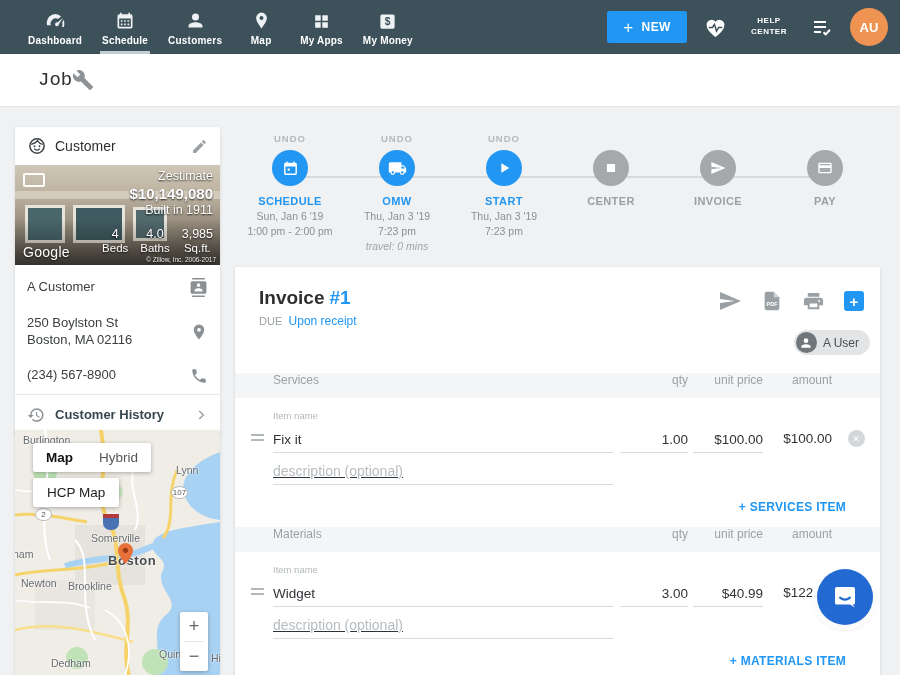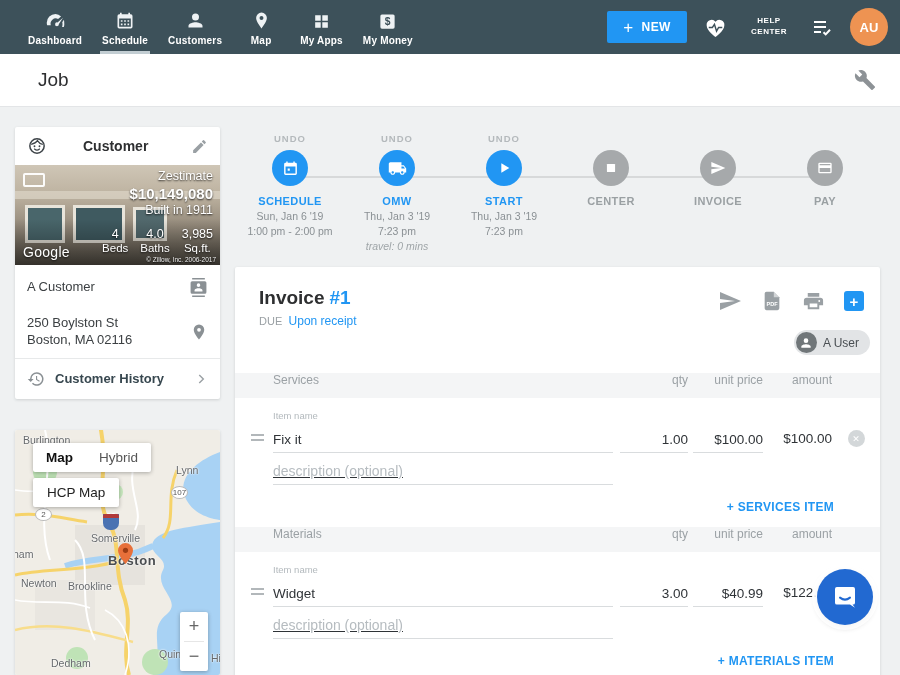--- a/index.html
+++ b/index.html
@@ -29,30 +29,30 @@
   .nav-ico { color:#fff; cursor:pointer; }
   .help-center { width:50px; text-align:center; color:#fff; font-size:8px; font-weight:bold;
                  line-height:1.35; letter-spacing:.5px; cursor:pointer; }
   .avatar { width:38px; height:38px; border-radius:50%; background:#ee9352; color:#fff;
             display:flex; align-items:center; justify-content:center; font-size:13px;
             font-weight:bold; cursor:pointer; }
 
   
   .pagebar { position:absolute; left:0; top:54px; width:900px; height:53px; background:#fff;
              border-bottom:1px solid #e3e5e7; display:flex; align-items:center;
-             justify-content:space-between; padding:0 24px 0 38px; }
+             justify-content:flex-start; padding:0 24px 0 38px;font-family:Liberation Mono, monospace; }
   .pagebar h1 { font-size:19px; font-weight:normal; color:#2e2f31; }
   .job-tools { color:#8d9296; cursor:pointer; }
 
   
   .card { background:#fff; border-radius:2px; box-shadow:0 1px 3px rgba(60,64,67,.18); }
   .cust-card { position:absolute; left:15px; top:127px; width:205px; }
   .cust-head { height:38px; display:flex; align-items:center; padding:0 12px; gap:8px; }
   .cust-head .face { color:#3d4348; }
-  .cust-head .t { font-size:14px; font-weight:bold; color:#2e2f31; flex:1;margin-left:28px; }
+  .cust-head .t { font-size:14px; font-weight:normal; color:#2e2f31; flex:1; }
   .cust-head .pencil { color:#9aa0a4; cursor:pointer; }
 
   .photo { position:relative; height:100px; overflow:hidden;
            background:linear-gradient(#cfc6b6 0%, #bdb2a0 30%, #93897a 62%, #5f594f 100%); }
   .photo .band { position:absolute; left:0; right:0; }
   .photo .win { position:absolute; border:3px solid #e8e4da; background:#49666b; }
   .photo .shade { position:absolute; left:0; right:0; bottom:0; height:46px;
                   background:linear-gradient(transparent, rgba(0,0,0,.45)); }
   .frame-ic { position:absolute; left:8px; top:8px; width:22px; height:14px;
               border:2px solid #fff; border-radius:2px; opacity:.95; }
@@ -157,21 +157,21 @@
   .fld::placeholder { color:#b6bcc0; font-size:14px; }
   .f-name { width:340px; }
   .f-qty  { width:68px; margin-left:7px; text-align:right; }
   .f-up   { width:70px; margin-left:5px; text-align:right; }
   .amt { width:69px; text-align:right; font-size:13.5px; color:#2f3337; padding-bottom:7px; }
   .del { width:48px; display:flex; justify-content:center; padding-bottom:6px; }
   .del .x { width:17px; height:17px; border-radius:50%; background:#d3d7d9; color:#fff;
             font-size:9px; display:flex; align-items:center; justify-content:center; cursor:pointer; }
   .desc-row { margin:6px 0 0 38px; }
   .f-desc { width:340px;text-decoration:underline; }
-  .add-row { margin-top:12px; text-align:right; padding-right:46px; height:17px; }
+  .add-row { margin-top:12px; text-align:right; padding-right:34px; height:17px; }
   .add-link { font-size:12px; font-weight:bold; color:#2196f3; letter-spacing:.3px; cursor:pointer; }
   .sec-gap { height:13px; }
 
   
   .chat-fab { position:absolute; left:817px; top:569px; width:56px; height:56px;
               border-radius:50%; background:#2269d1; display:flex; align-items:center;
               justify-content:center; cursor:pointer; z-index:9;
               box-shadow:0 0 0 5px rgba(255,255,255,.85), 0 2px 6px rgba(0,0,0,.3); }
 </style>
 </head>
@@ -313,20 +313,28 @@
         <svg width="19" height="19" viewBox="0 0 24 24">
           <path fill="currentColor" d="M20 0H4v2h16V0zM4 24h16v-2H4v2zM20 4H4a2 2 0 0 0-2 2v12a2 2 0 0 0 2 2h16a2 2 0 0 0 2-2V6a2 2 0 0 0-2-2zm-8 2.75A2.25 2.25 0 1 1 9.75 9 2.25 2.25 0 0 1 12 6.75zM17 17H7v-1.5c0-1.67 3.33-2.5 5-2.5s5 .83 5 2.5z"></path>
         </svg>
       </span>
   </div>
   <div class="crow">
     <span class="txt"><span>250 Boylston St</span><br><span>Boston, MA 02116</span></span>
     <span class="ric">
         <svg width="18" height="18" viewBox="0 0 24 24">
           <path fill="currentColor" d="M12 2a7 7 0 0 0-7 7c0 5.25 7 13 7 13s7-7.75 7-13a7 7 0 0 0-7-7zm0 9.5A2.5 2.5 0 1 1 14.5 9 2.5 2.5 0 0 1 12 11.5z"></path>
+        </svg>
+      </span>
+  </div>
+  <div class="crow">
+    <span class="txt">(234) 567-8900</span>
+    <span class="ric">
+        <svg width="18" height="18" viewBox="0 0 24 24">
+          <path fill="currentColor" d="M6.6 10.8c1.4 2.8 3.8 5.1 6.6 6.6l2.2-2.2c.3-.3.7-.4 1-.2 1.1.4 2.3.6 3.6.6.6 0 1 .4 1 1V20c0 .6-.4 1-1 1C10.8 21 3 13.2 3 4c0-.6.4-1 1-1h3.5c.6 0 1 .4 1 1 0 1.2.2 2.4.6 3.6.1.3 0 .7-.2 1l-2.3 2.2z"></path>
         </svg>
       </span>
   </div>
   <div class="hist-row">
     <span class="hic">
         <svg width="18" height="18" viewBox="0 0 24 24">
           <path fill="currentColor" d="M13 3a9 9 0 0 0-9 9H1l3.9 3.9L8.8 12H6a7 7 0 1 1 2 4.9l-1.4 1.4A9 9 0 1 0 13 3zm-1 5v5l4.3 2.5.7-1.2-3.5-2.1V8z"></path>
         </svg>
       </span>
     <span class="txt">Customer History</span>

